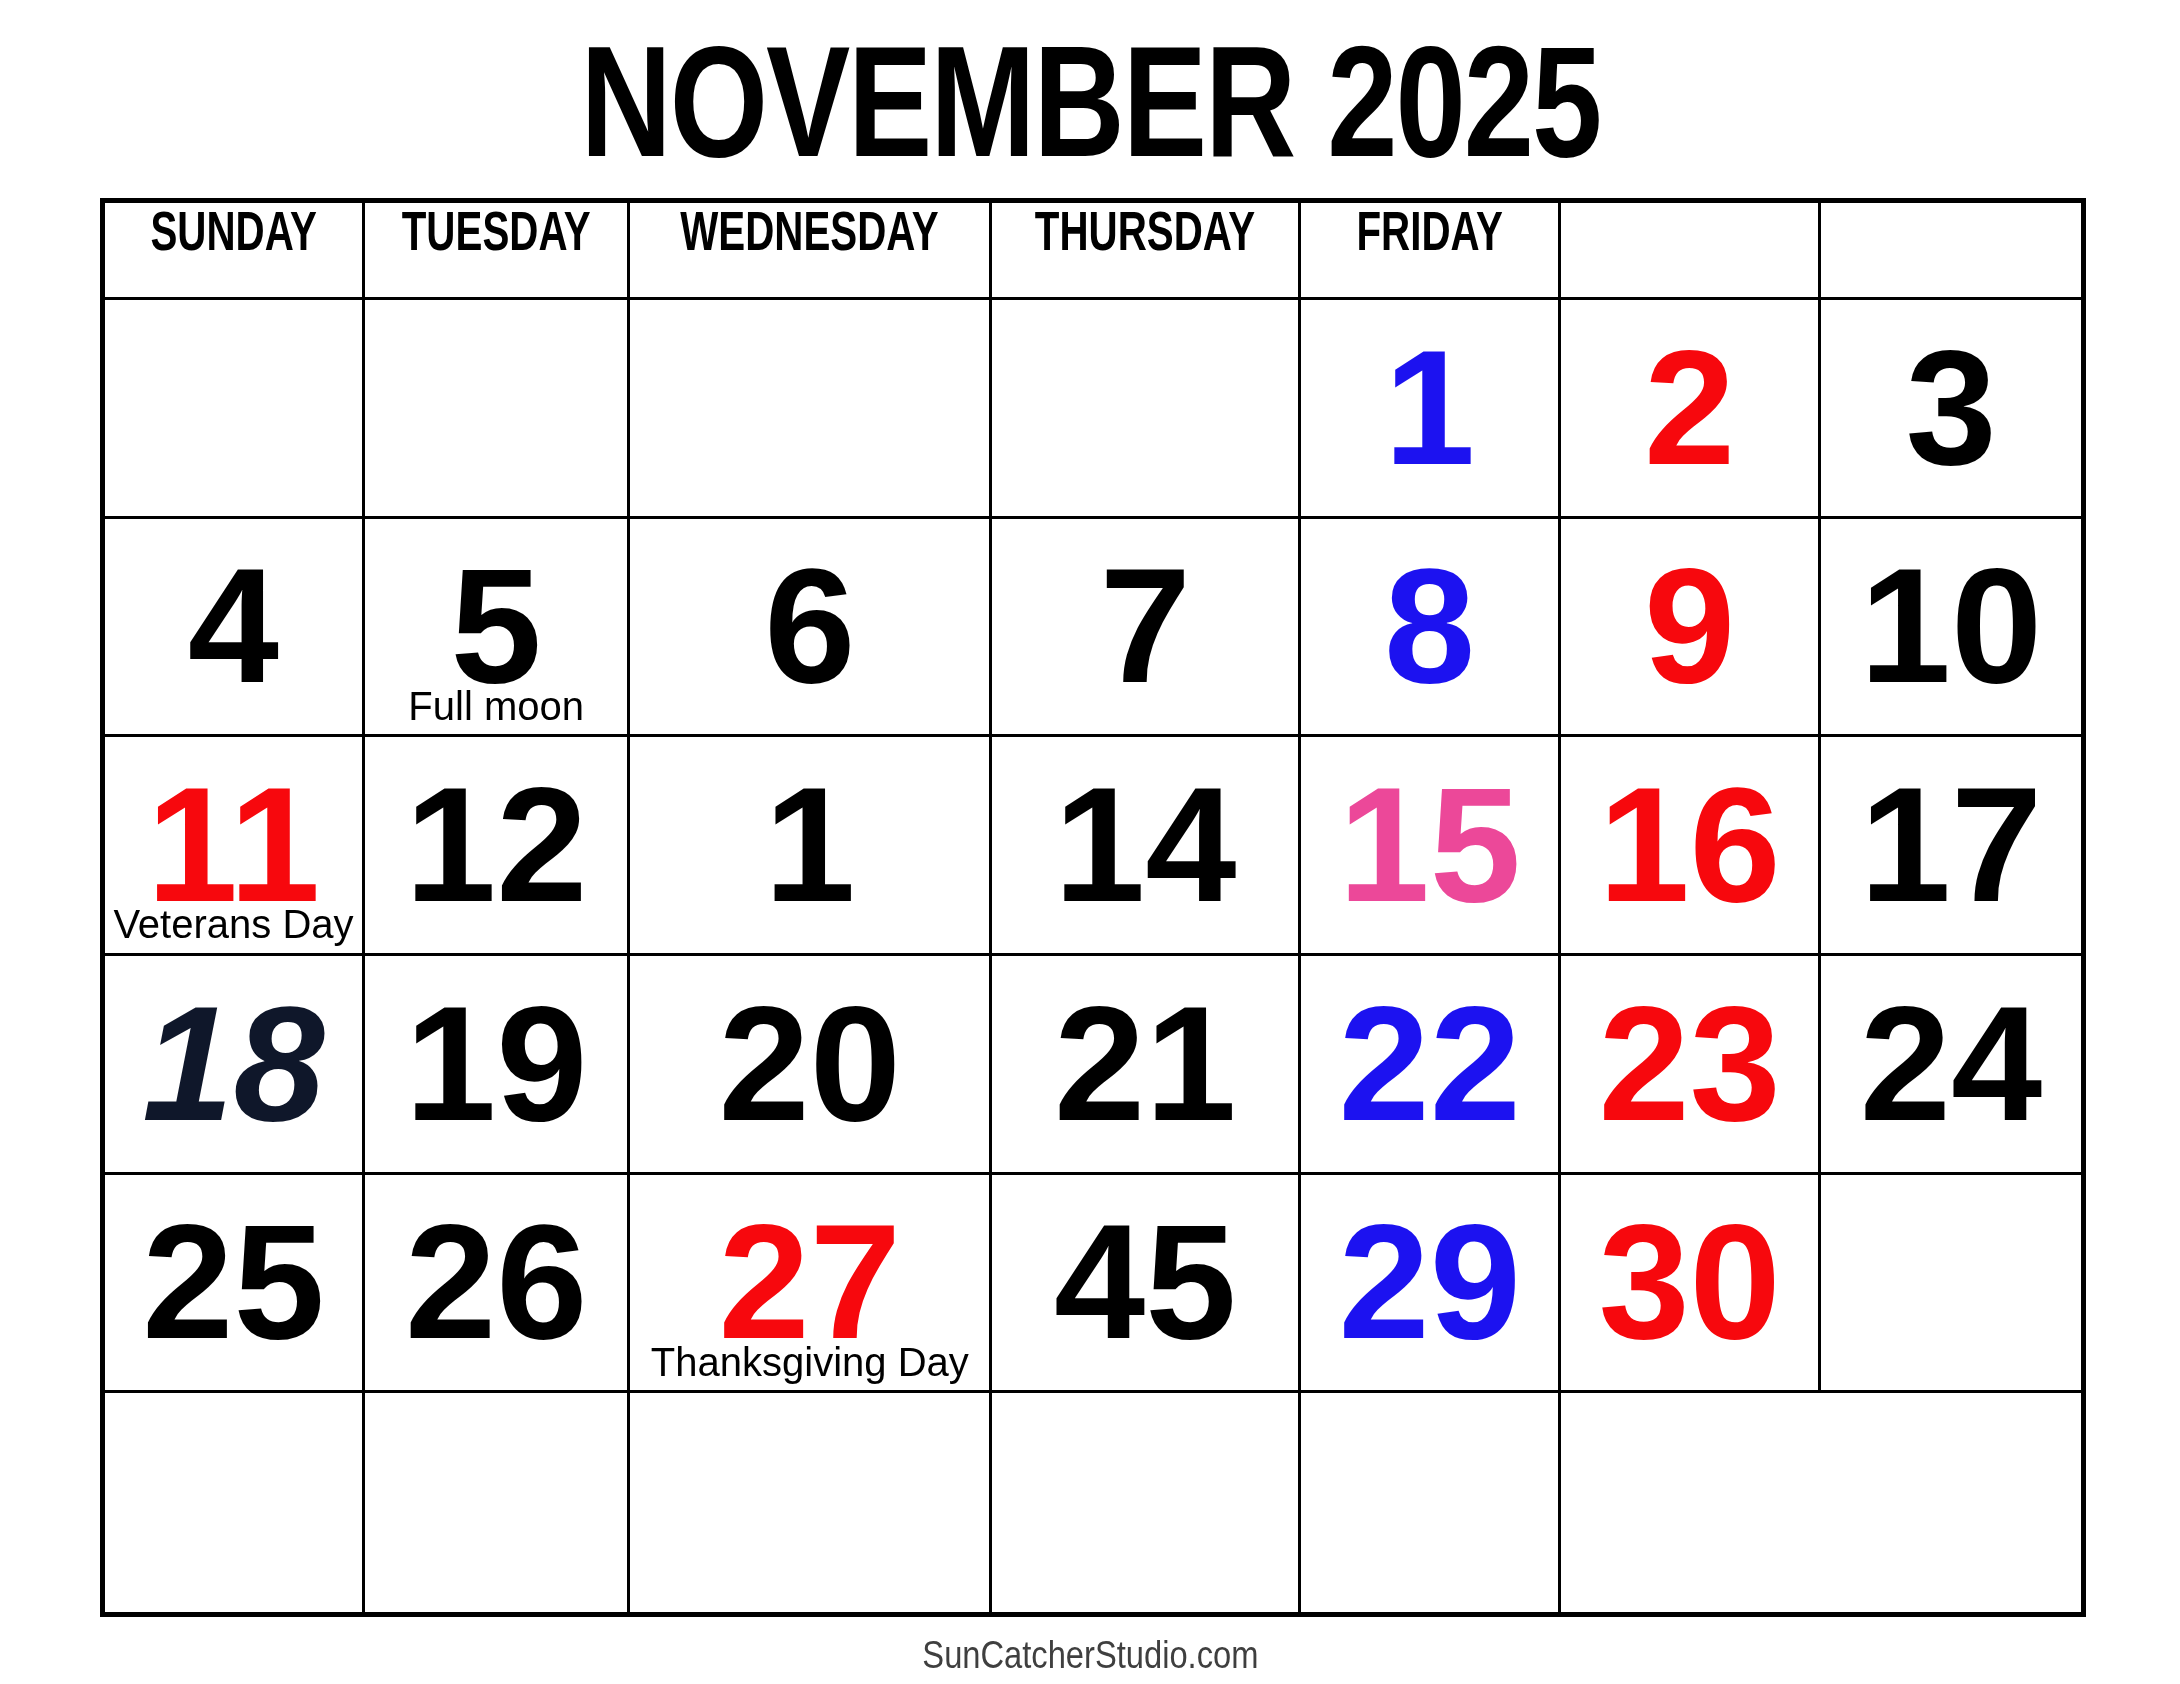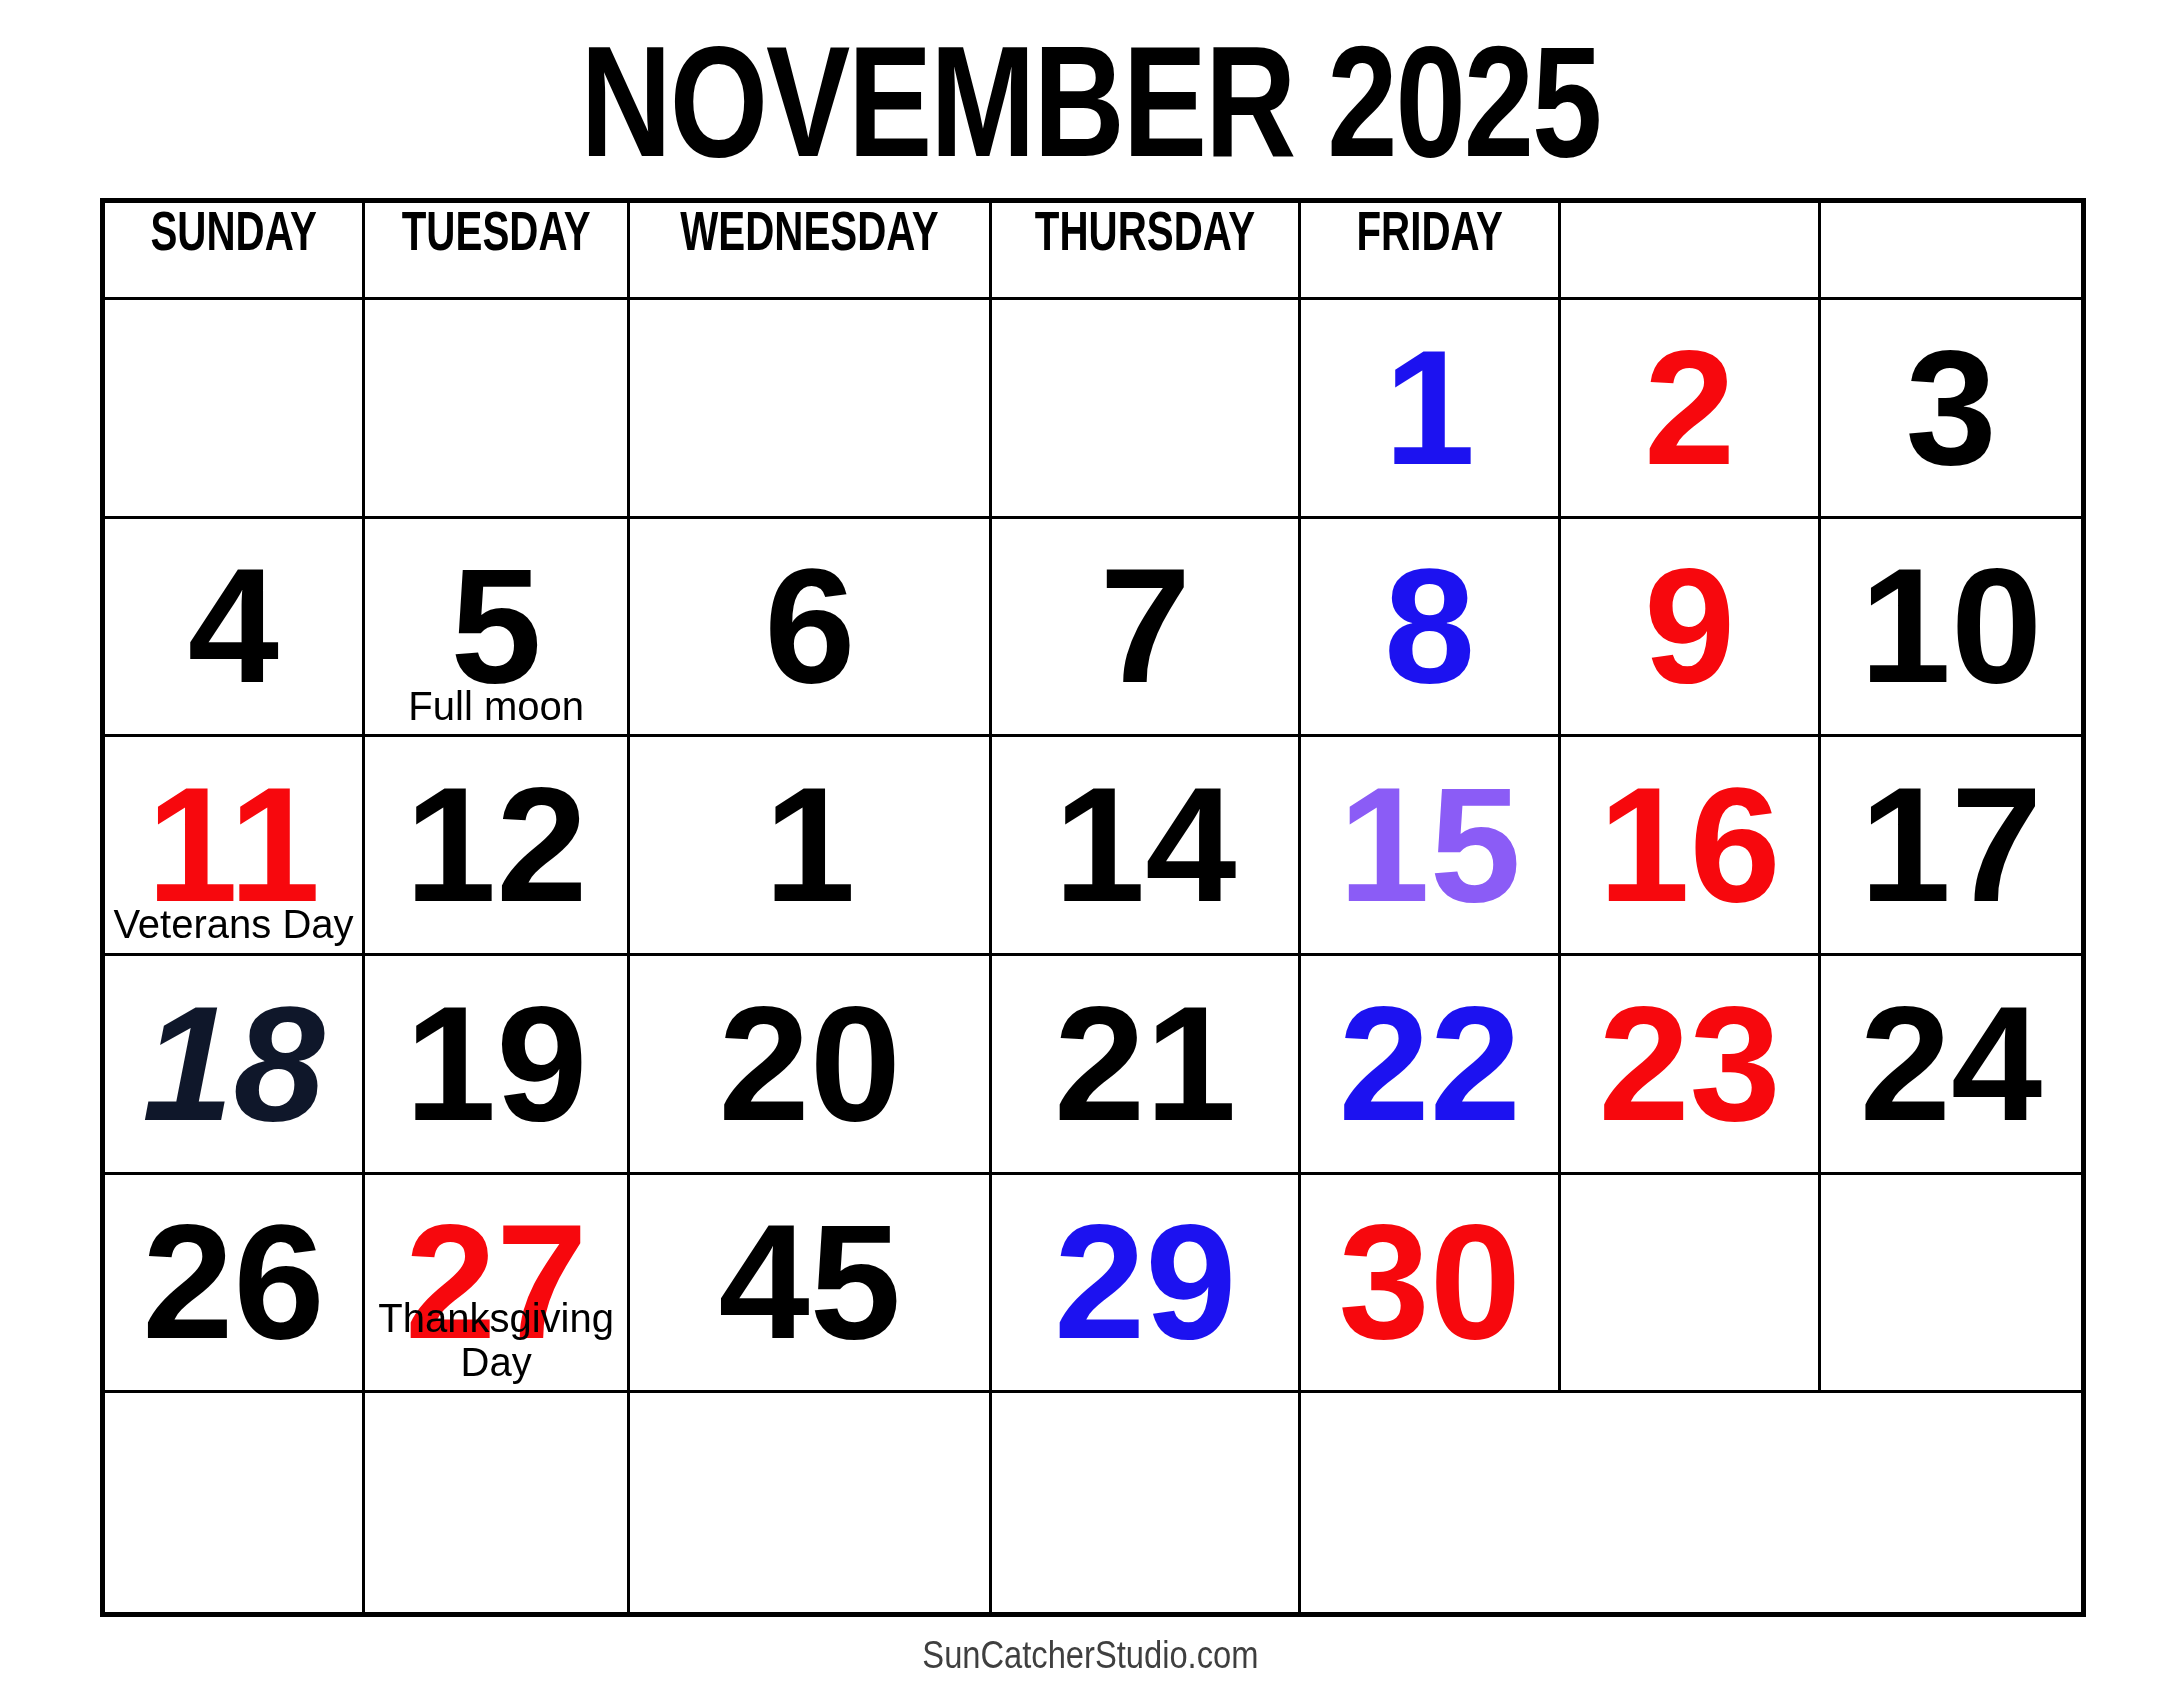--- a/index.html
+++ b/index.html
@@ -129,21 +129,21 @@
   <div class="cell">
       <span class="num" style="color: rgb(0, 0, 0);">12</span>
     </div>
   <div class="cell">
       <span class="num" style="color: rgb(0, 0, 0);">1</span>
     </div>
   <div class="cell">
       <span class="num" style="color: rgb(0, 0, 0);">14</span>
     </div>
   <div class="cell">
-      <span class="num" style="color: #8b5cf6;">15</span>
+      <span class="num" style="color: #ec4899;">15</span>
     </div>
 
   <div class="cell">
       <span class="num" style="color: rgb(247, 8, 13);">16</span>
     </div>
   <div class="cell">
       <span class="num" style="color: rgb(0, 0, 0);">17</span>
     </div>
   <div class="cell">
       <span class="num" style="color: #0f172a; font-style: italic;">18</span>
@@ -159,20 +159,23 @@
     </div>
   <div class="cell">
       <span class="num" style="color: rgb(28, 18, 240);">22</span>
     </div>
 
   <div class="cell">
       <span class="num" style="color: rgb(247, 8, 13);">23</span>
     </div>
   <div class="cell">
       <span class="num" style="color: rgb(0, 0, 0);">24</span>
+    </div>
+  <div class="cell">
+      <span class="num" style="color: rgb(0, 0, 0);">25</span>
     </div>
   <div class="cell">
       <span class="num" style="color: rgb(0, 0, 0);">26</span>
     </div>
   <div class="cell">
       <span class="num" style="color: rgb(247, 8, 13);">27</span>
       <span class="note">Thanksgiving Day</span>
     </div>
   <div class="cell">
       <span class="num" style="color: rgb(0, 0, 0);">45</span>

